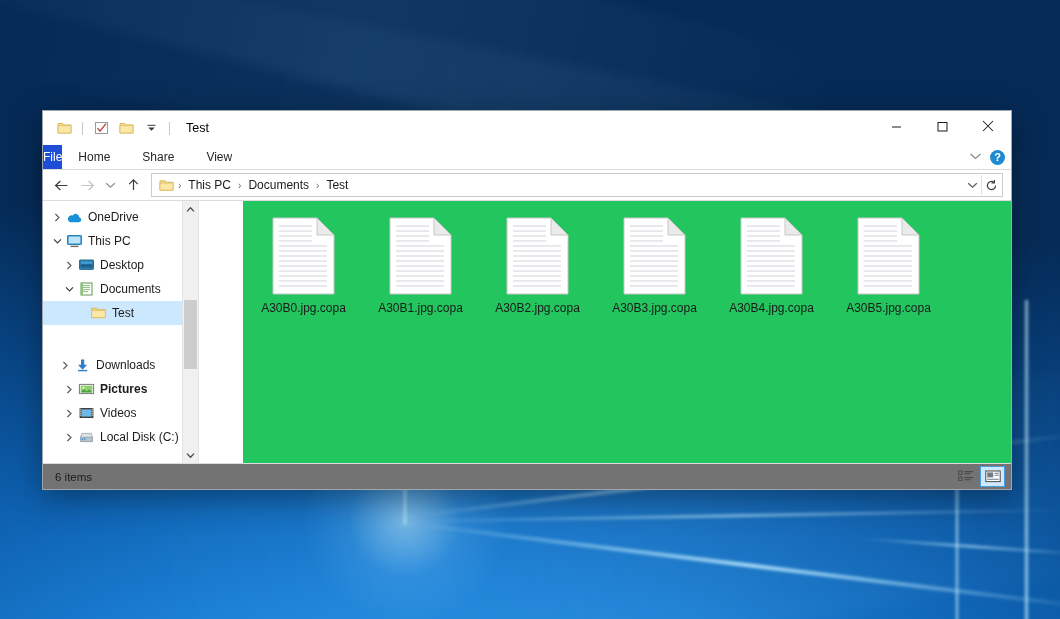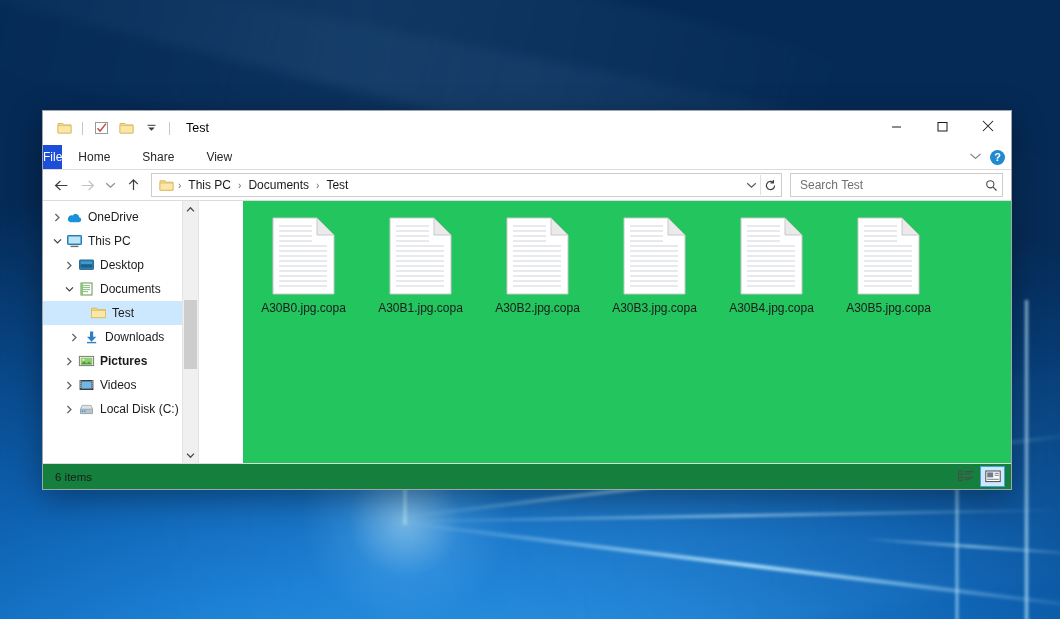--- a/index.html
+++ b/index.html
@@ -314,21 +314,21 @@
     text-align: center;
     line-height: 14px;
     white-space: nowrap;
   }
 
   
   .statusbar {
     height: 25px;
     flex: 0 0 auto;
     border-top: 1px solid #dcdcdc;
-    background: #15803d;
+    background: #737373;
     display: flex;
     align-items: center;
     padding: 0 6px 0 12px;
     font-size: 11.5px;
     color: #1b1b1b;
   }
   .status-spacer { flex: 1 1 auto; }
   .viewbtns { display: flex; align-items: center; gap: 2px; }
   .viewbtn {
     width: 23px; height: 19px;
@@ -470,29 +470,20 @@
         </div>
         <div class="nav-btn small" style="border-left:1px solid #e0e0e0;">
           <svg width="13" height="13" viewBox="0 0 13 13">
             <path d="M10.6 6.5a4.1 4.1 0 1 1-1.5-3.2" fill="none" stroke="#3c3c3c" stroke-width="1.15"></path>
             <path d="M9.4 0.9v2.9H6.5" fill="none" stroke="#3c3c3c" stroke-width="1.15"></path>
           </svg>
         </div>
       </div>
     </div>
 
-    <div class="searchbox">
-      <input type="text" placeholder="Search Test" style="">
-      <span style="display:flex;align-items:center;">
-        <svg width="13" height="13" viewBox="0 0 13 13">
-          <circle cx="5.3" cy="5.3" r="3.6" fill="none" stroke="#4a4a4a" stroke-width="1.1"></circle>
-          <path d="M8.1 8.1l3.4 3.4" stroke="#4a4a4a" stroke-width="1.2"></path>
-        </svg>
-      </span>
-    </div>
   </div>
 
   <div class="wbody">
 
     <div class="navpane">
       <div class="tree">
 
         <div class="titem" style="padding-left:6px;">
           <span class="chev">
             <svg width="7" height="9" viewBox="0 0 7 9">
@@ -559,21 +550,21 @@
           <span class="chev"></span>
           <span class="ticon">
             <svg width="17" height="14" viewBox="0 0 17 14">
               <path d="M1.5 2.2h5.2l1.3 1.5H15.5V11.6H1.5z" fill="#f5d77e" stroke="#d9bb62" stroke-width="1"></path>
               <path d="M1.5 4.4h14V11.6h-14z" fill="#fbe7a8" stroke="#d9bb62" stroke-width=".8"></path>
             </svg>
           </span>
           <span class="tlabel">Test</span>
         </div>
 
-        <div class="titem" style="padding-left:23px;">
+        <div class="titem" style="padding-left:14px;margin-top:28px;">
           <span class="chev">
             <svg width="7" height="9" viewBox="0 0 7 9">
                 <path d="M1.4 1L5 4.5 1.4 8" fill="none" stroke="#606060" stroke-width="1.2"></path>
               </svg>
           </span>
           <span class="ticon">
             <svg width="17" height="14" viewBox="0 0 17 14">
               <path d="M7 1.5h3.2v5.2h3L8.6 11.8 4 6.7h3z" fill="#2e7fc4"></path>
               <path d="M4 12.6h9.2" stroke="#2e7fc4" stroke-width="1.4"></path>
             </svg>

